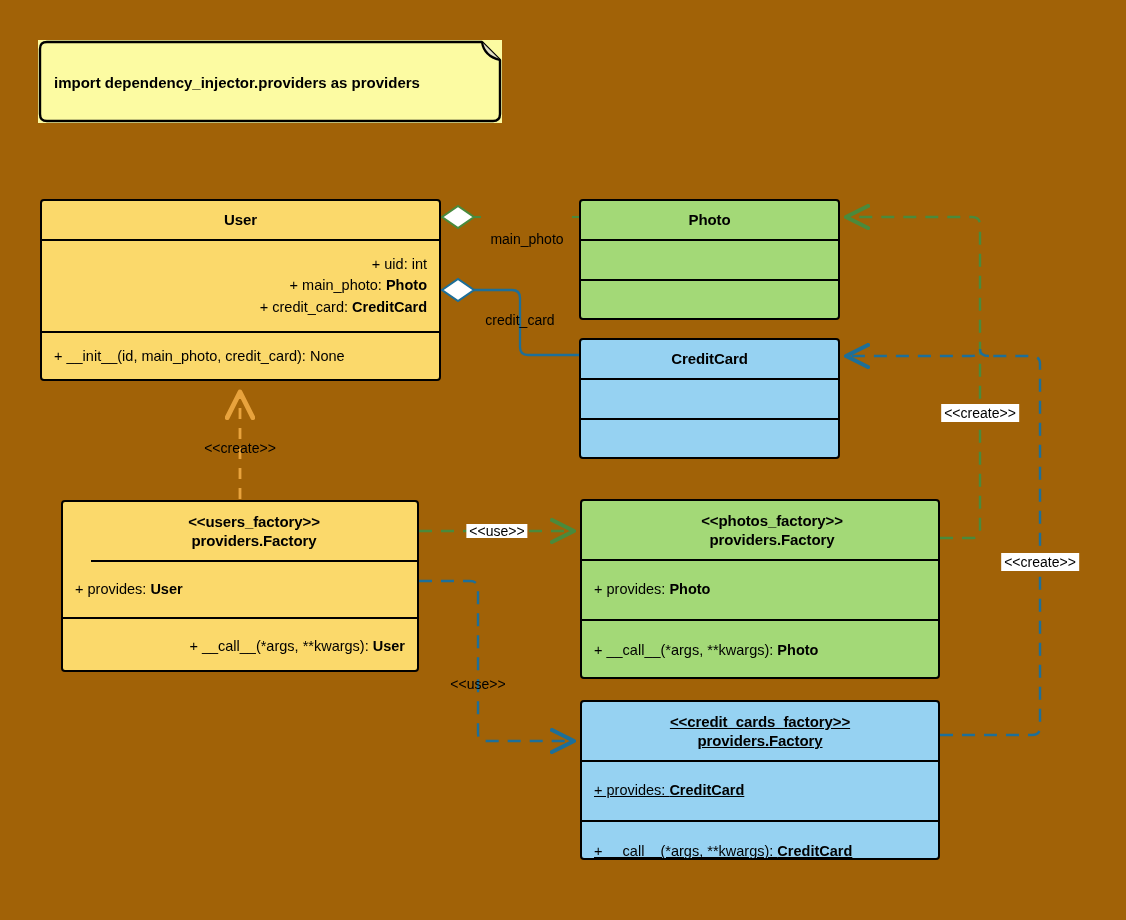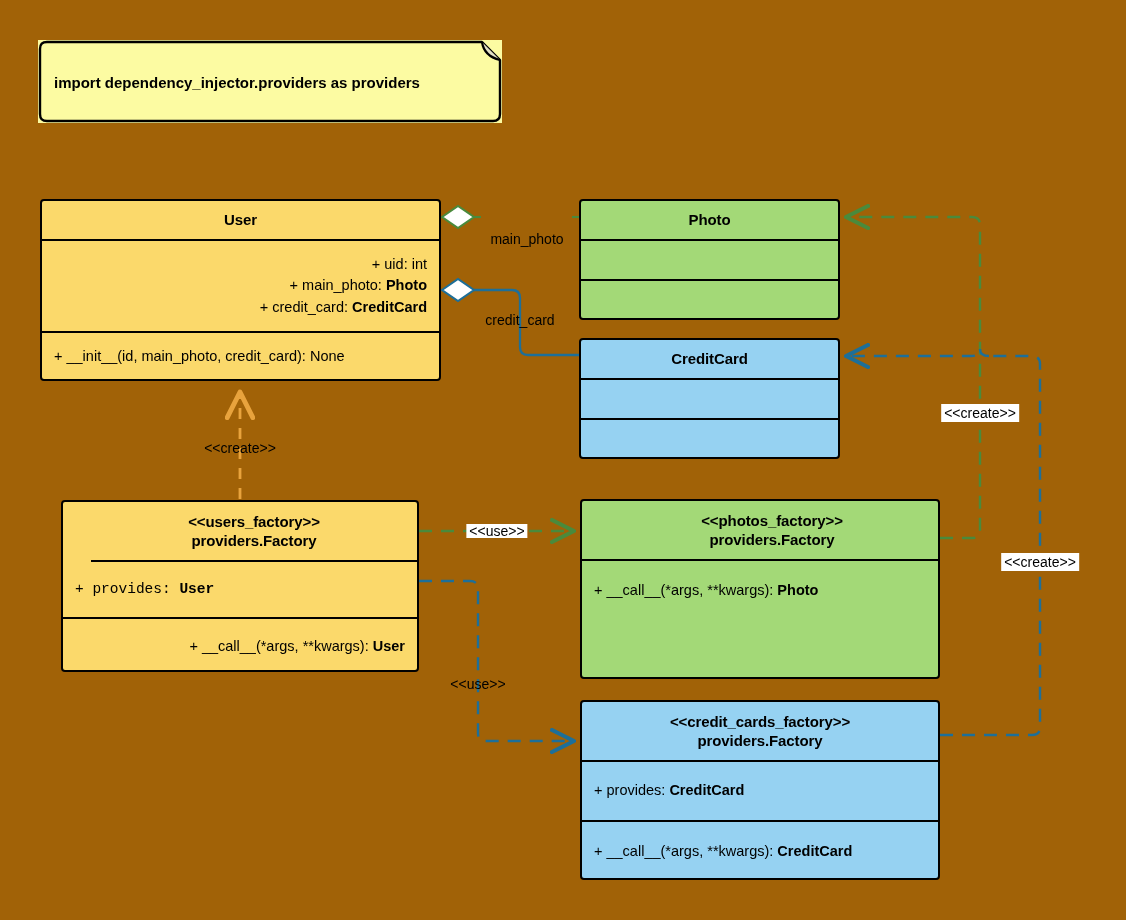--- a/index.html
+++ b/index.html
@@ -197,41 +197,44 @@
     <div class="uml-sec" style="height:38px;"></div>
   </div>
 
   <div class="uml-class c-yellow" style="left:61px; top:500px; width:358px; height:172px;">
     <div class="uml-sec" style="height:60px;margin-left:28px;">
       <div class="uml-title">
         <span class="ln">&lt;&lt;users_factory&gt;&gt;</span>
         <span class="ln">providers.Factory</span>
       </div>
     </div>
-    <div class="uml-sec" style="height:57px;font-family:Liberation Mono, monospace;">
+    <div class="uml-sec" style="height:57px;">
       <div class="uml-row">+ provides: <b>User</b></div>
     </div>
     <div class="uml-sec" style="height:55px;text-align:right;">
       <div class="uml-row">+ __call__(*args, **kwargs): <b>User</b></div>
     </div>
   </div>
 
   <div class="uml-class c-green" style="left:580px; top:499px; width:360px; height:180px;">
     <div class="uml-sec" style="height:60px;padding-left:36px;">
       <div class="uml-title">
         <span class="ln">&lt;&lt;photos_factory&gt;&gt;</span>
         <span class="ln">providers.Factory</span>
       </div>
     </div>
     <div class="uml-sec" style="height:60px;">
+      <div class="uml-row">+ provides: <b>Photo</b></div>
+    </div>
+    <div class="uml-sec" style="height:60px;">
       <div class="uml-row">+ __call__(*args, **kwargs): <b>Photo</b></div>
     </div>
   </div>
 
-  <div class="uml-class c-blue" style="left:580px; top:700px; width:360px; height:180px;">
+  <div class="uml-class c-blue" style="left:580px; top:700px; width:360px; height:160px;text-decoration:underline;">
     <div class="uml-sec" style="height:60px;">
       <div class="uml-title">
         <span class="ln">&lt;&lt;credit_cards_factory&gt;&gt;</span>
         <span class="ln">providers.Factory</span>
       </div>
     </div>
     <div class="uml-sec" style="height:60px;">
       <div class="uml-row">+ provides: <b>CreditCard</b></div>
     </div>
     <div class="uml-sec" style="height:60px;">

